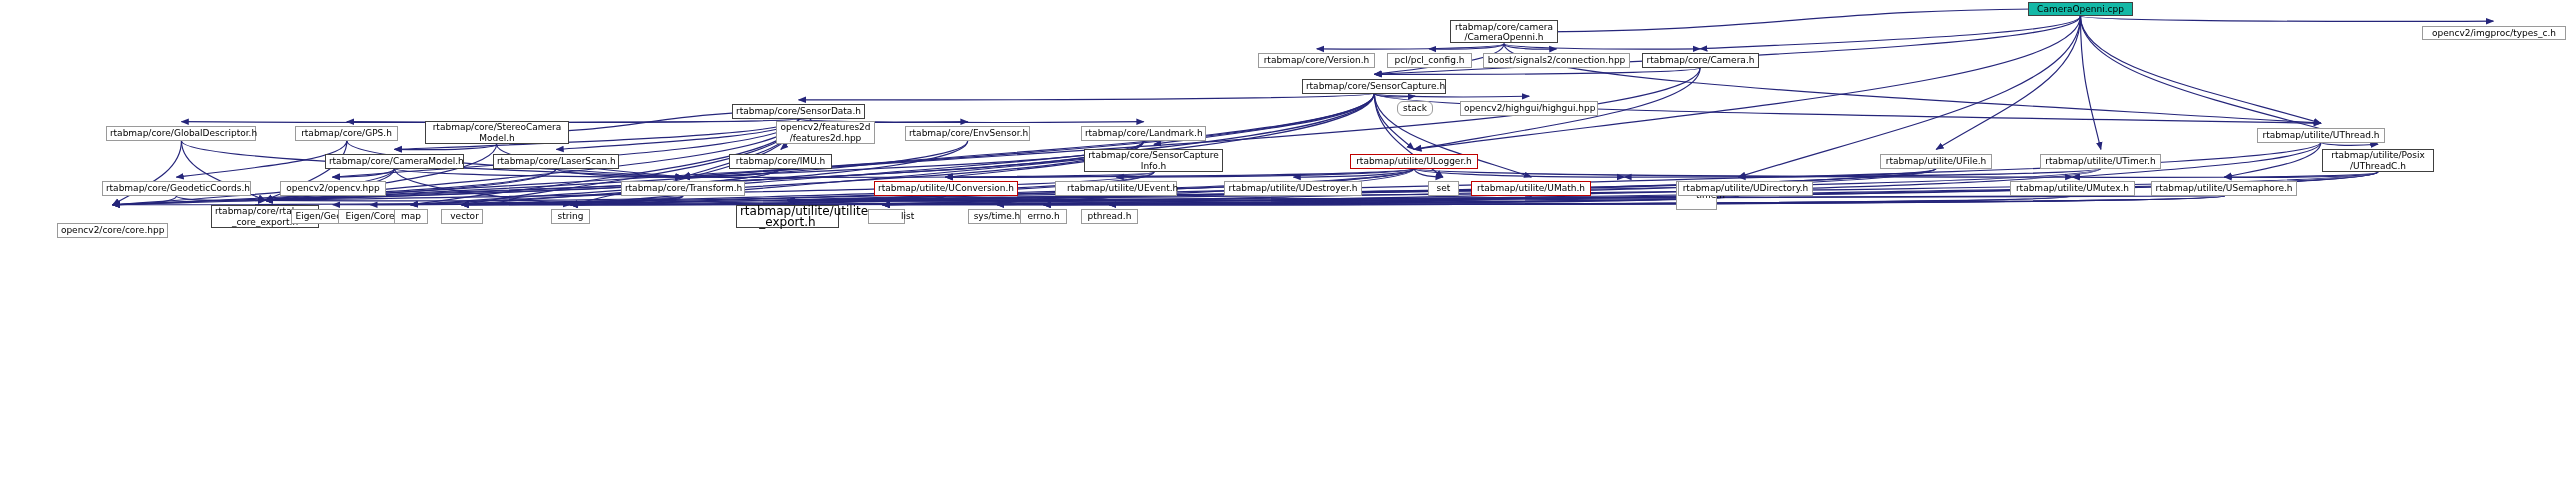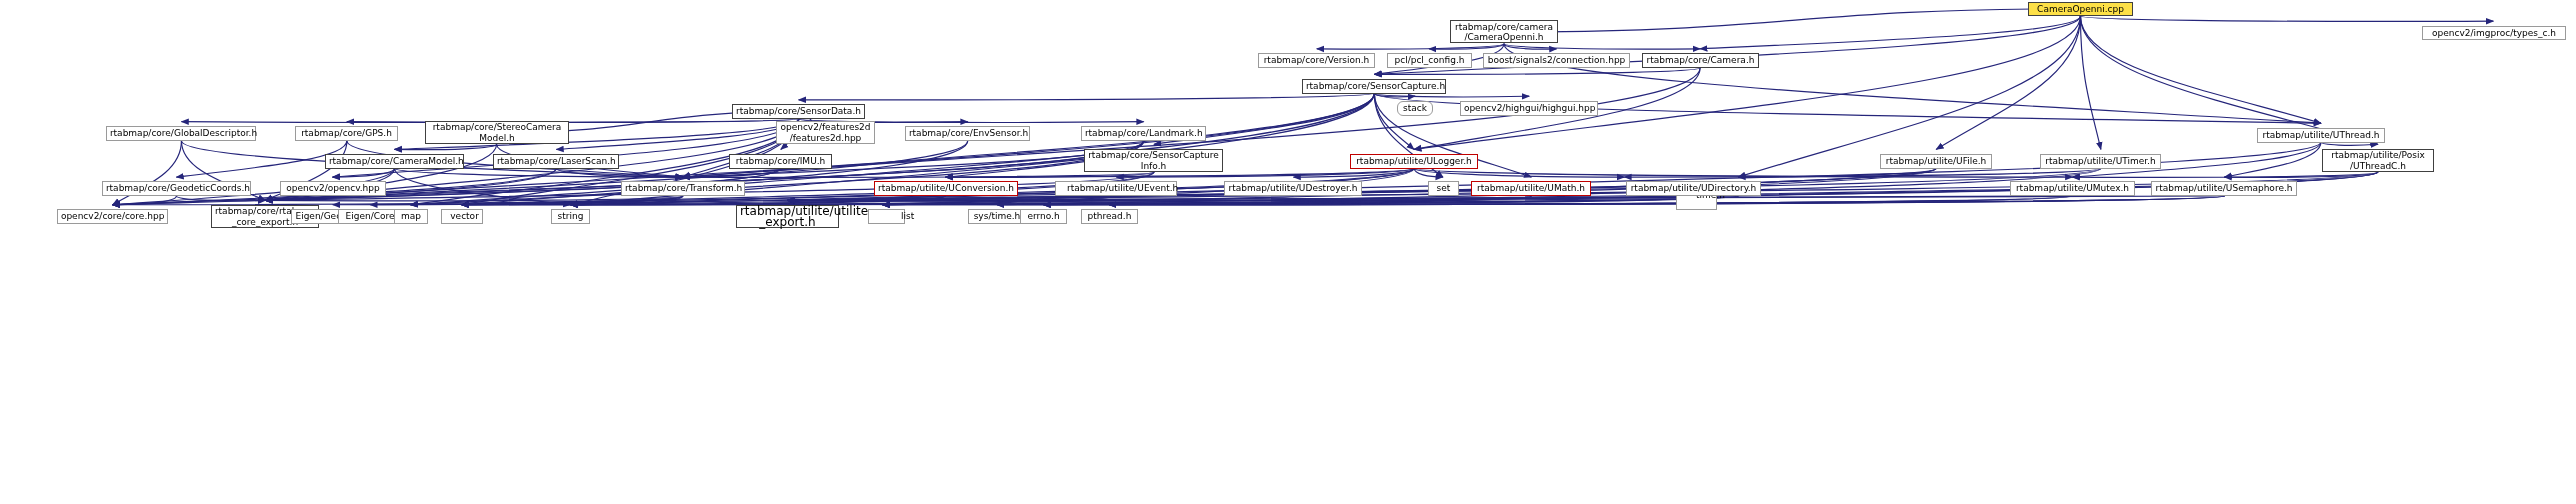--- a/index.html
+++ b/index.html
@@ -15,21 +15,21 @@
     font-size:9px;
     line-height:10.2px;
     display:flex;
     align-items:center;
     justify-content:center;
     text-align:center;
     white-space:pre-line;
     padding:0.7px 2.9px;
     z-index:5;
   }
-  .node.root{background:#fde047;border:0.7px solid #404040;text-align:center;}
+  .node.root{background:#14b8a6;border:0.7px solid #404040;text-align:center;}
   .node.thick{border:0.7px solid #404040;}
   .node.red{border:0.7px solid #c00000;}
   .node-label{display:block;width:100%;}
 </style>
 </head>
 <body>
 
 <div id="graph">
   <svg id="edges" viewBox="0 0 3535 693" xmlns="http://www.w3.org/2000/svg">
     <defs>
@@ -207,24 +207,24 @@
 /UThreadC.h</span></div>
     <div class="node" style="left: 102px; top: 181px; width: 149px; height: 14.6px;"><span class="node-label">rtabmap/core/GeodeticCoords.h</span></div>
     <div class="node" style="left: 280px; top: 181px; width: 106px; height: 14.6px;"><span class="node-label">opencv2/opencv.hpp</span></div>
     <div class="node" style="left: 621px; top: 181px; width: 124px; height: 14.6px;"><span class="node-label">rtabmap/core/Transform.h</span></div>
     <div class="node red" style="left: 874px; top: 181px; width: 144px; height: 14.6px;"><span class="node-label">rtabmap/utilite/UConversion.h</span></div>
     <div class="node" style="left: 1055px; top: 181px; width: 122px; height: 14.6px; padding-left: 11px;"><span class="node-label">rtabmap/utilite/UEvent.h</span></div>
     <div class="node" style="left: 1224px; top: 181px; width: 138px; height: 14.6px;"><span class="node-label">rtabmap/utilite/UDestroyer.h</span></div>
     <div class="node" style="left: 1428px; top: 181px; width: 31px; height: 14.6px;"><span class="node-label">set</span></div>
     <div class="node red" style="left: 1471px; top: 181px; width: 120px; height: 14.6px;"><span class="node-label">rtabmap/utilite/UMath.h</span></div>
     <div class="node" style="left: 1676px; top: 181px; width: 41px; height: 29px; padding-left: 19px;"><span class="node-label">time.h</span></div>
-    <div class="node" style="left: 1626px; top: 181px; width: 135px; height: 14.6px;"><span class="node-label">rtabmap/utilite/UDirectory.h</span></div>
+    <div class="node" style="left: 1678px; top: 181px; width: 135px; height: 14.6px;"><span class="node-label">rtabmap/utilite/UDirectory.h</span></div>
     <div class="node" style="left: 2010px; top: 181px; width: 125px; height: 14.6px;"><span class="node-label">rtabmap/utilite/UMutex.h</span></div>
     <div class="node" style="left: 2151px; top: 181px; width: 146px; height: 14.6px;"><span class="node-label">rtabmap/utilite/USemaphore.h</span></div>
-    <div class="node" style="left: 57px; top: 209px; width: 111px; height: 14.6px;"><span class="node-label">opencv2/core/core.hpp</span></div>
+    <div class="node" style="left: 57px; top: 223px; width: 111px; height: 14.6px;"><span class="node-label">opencv2/core/core.hpp</span></div>
     <div class="node thick" style="left: 211px; top: 205px; width: 108px; height: 23px; font-size: 9px;"><span class="node-label">rtabmap/core/rtabmap
 _core_export.h</span></div>
     <div class="node" style="left: 291px; top: 209px; width: 82px; height: 14.6px;"><span class="node-label">Eigen/Geometry</span></div>
     <div class="node" style="left: 338px; top: 209px; width: 64px; height: 14.6px;"><span class="node-label">Eigen/Core</span></div>
     <div class="node" style="left: 394px; top: 209px; width: 34px; height: 14.6px;"><span class="node-label">map</span></div>
     <div class="node" style="left: 441px; top: 209px; width: 42px; height: 14.6px; padding-left: 8px;"><span class="node-label">vector</span></div>
     <div class="node" style="left: 551px; top: 209px; width: 39px; height: 14.6px;"><span class="node-label">string</span></div>
     <div class="node thick" style="left: 736px; top: 205px; width: 103px; height: 23px; font-size: 12px;"><span class="node-label">rtabmap/utilite/utilite
 _export.h</span></div>
     <div class="node" style="left: 868px; top: 209px; width: 29px; height: 14.6px; padding-left: 32px;"><span class="node-label">list</span></div>

